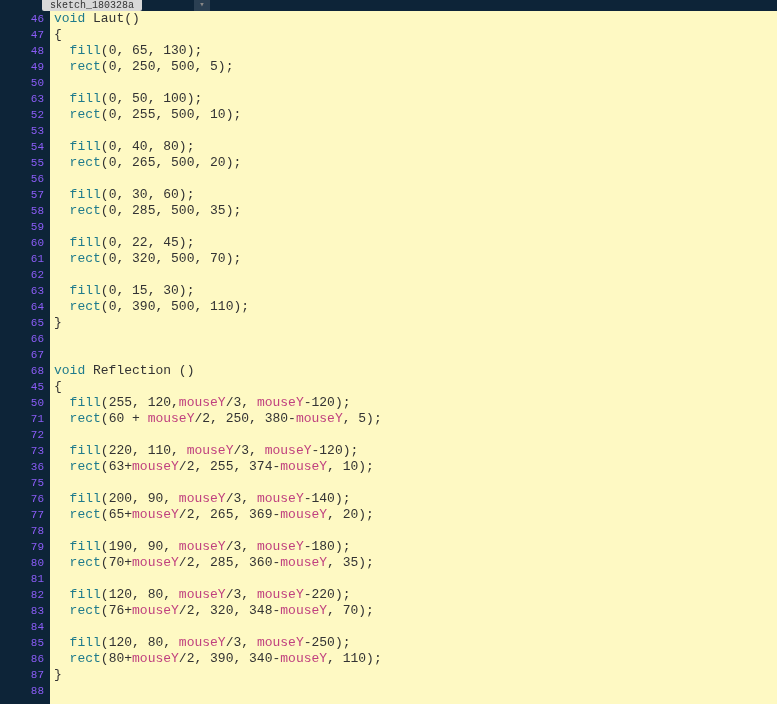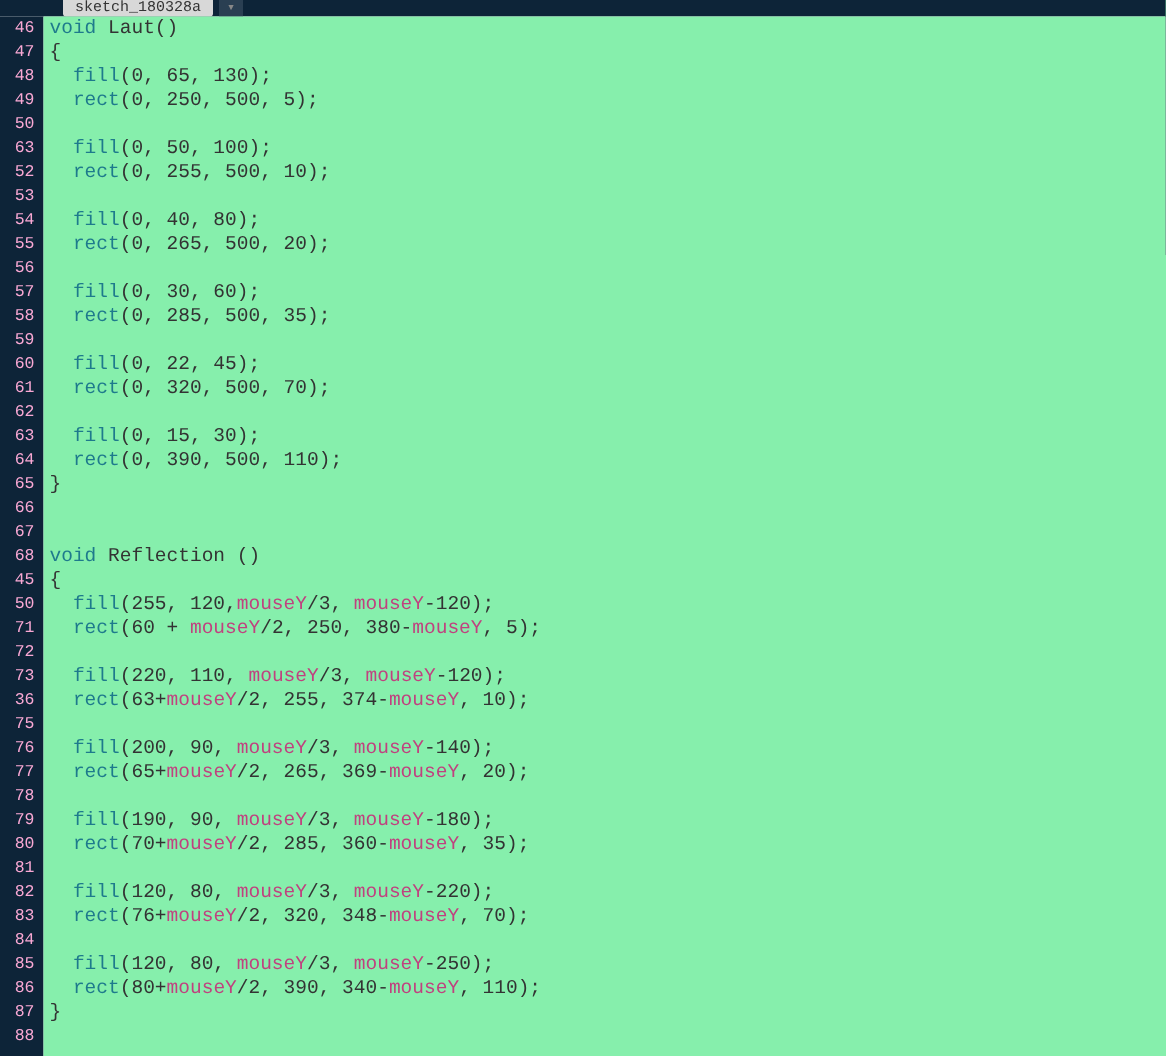--- a/index.html
+++ b/index.html
@@ -10,20 +10,21 @@
     width: 777px;
     height: 704px;
     overflow: hidden;
   }
   .tabbar {
     height: 11px;
     background: #0d2438;
     display: flex;
     align-items: flex-start;
     padding-left: 42px;
+    gap: 48px;
   }
   .tab {
     background: #d8d8d8;
     color: #333;
     font-size: 10px;
     padding: 0 8px;
     height: 11px;
     line-height: 11px;
     border-radius: 0 0 2px 2px;
     overflow: hidden;
@@ -38,34 +39,34 @@
     font-size: 9px;
     line-height: 11px;
   }
   .editor {
     display: flex;
     height: calc(100% - 11px);
     background: #ffffff;
   }
   .gutter {
     background: #0d2438;
-    color: #f9a8d4;
+    color: #8b5cf6;
     text-align: right;
     padding: 0 6px 0 0;
     user-select: none;
-    width: 29px;
+    width: 50px;
   }
   .gutter div {
     height: 16px;
     line-height: 16px;
     font-size: 11px;
   }
   .code {
     flex: 1;
-    background: #86efac;
+    background: #fef9c3;
     padding-left: 4px;
     padding-top: 0;
     white-space: pre;
     color: #333;
   }
   .code-line {
     height: 16px;
     line-height: 16px;
   }
   .kw-type { color: #1e7a8c; }

